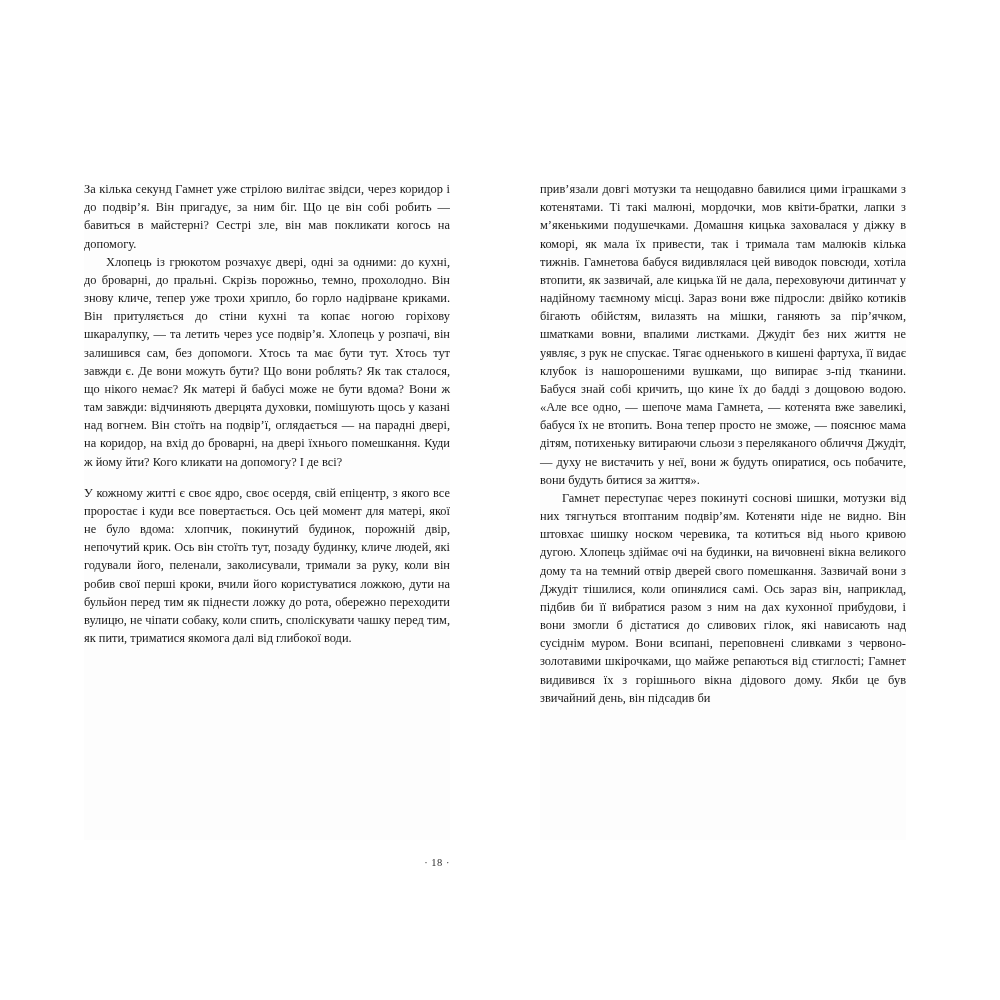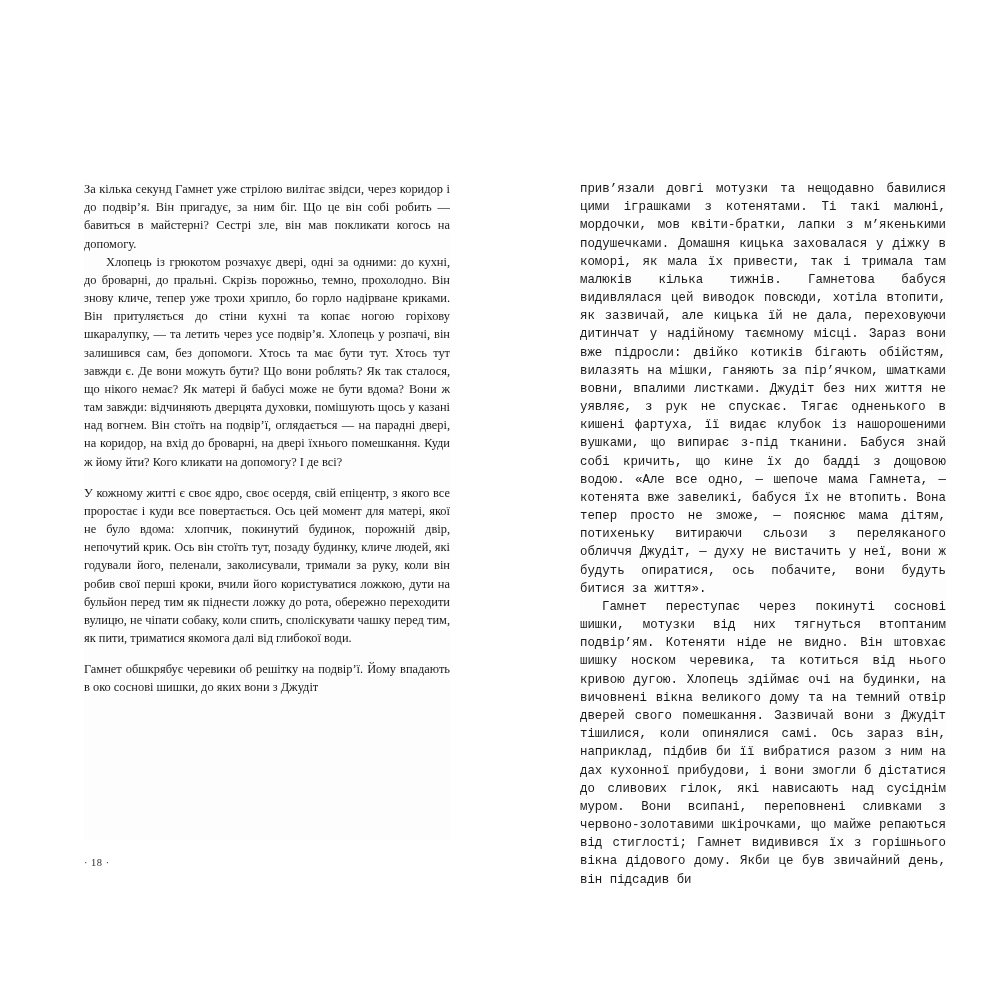--- a/index.html
+++ b/index.html
@@ -21,21 +21,21 @@
     background: #ffffff;
   }
   .page {
     position: absolute;
     top: 180px;
     width: 366px;
     height: 660px;
     background: #fdfdfd;
   }
   .page-left { left: 84px; }
-  .page-right { left: 580px; font-family: Liberation Mono, monospace; }
+  .page-right { left: 540px; }
   .col {
     font-size: 12.4px;
     line-height: 1.465;
     color: #181818;
     text-align: justify;
     -webkit-hyphens: auto;
     hyphens: auto;
   }
   .col p {
     margin: 0;
@@ -44,38 +44,37 @@
   .col p.noindent {
     text-indent: 0;
   }
   .col p.gap {
     margin-top: 13px;
   }
   .folio {
     position: absolute;
     bottom: -28px;
     width: 100%;
-    text-align: left;
+    text-align: right;
     font-size: 10.5px;
     color: #2a2a2a;
     letter-spacing: 0.5px;
   }
   .page-right .col p:first-child { text-indent: 0; }
 </style>
 </head>
 <body>
 
 <div class="book-spread">
 
   <div class="page page-left">
     <div class="col">
       <p class="noindent">За кілька секунд Гамнет уже стрілою вилітає звідси, через коридор і до подвір’я. Він пригадує, за ним біг. Що це він собі робить — бавиться в майстерні? Сестрі зле, він мав покликати когось на допомогу.</p>
       <p>Хлопець із грюкотом розчахує двері, одні за одними: до кухні, до броварні, до пральні. Скрізь порожньо, темно, прохолодно. Він знову кличе, тепер уже трохи хрипло, бо горло надірване криками. Він притуляється до стіни кухні та копає ногою горіхову шкаралупку, — та летить через усе подвір’я. Хлопець у розпачі, він залишився сам, без допомоги. Хтось та має бути тут. Хтось тут завжди є. Де вони можуть бути? Що вони роблять? Як так сталося, що нікого немає? Як матері й бабусі може не бути вдома? Вони ж там завжди: відчиняють дверцята духовки, помішують щось у казані над вогнем. Він стоїть на подвір’ї, оглядається — на парадні двері, на коридор, на вхід до броварні, на двері їхнього помешкання. Куди ж йому йти? Кого кликати на допомогу? І де всі?</p>
       <p class="noindent gap">У кожному житті є своє ядро, своє осердя, свій епіцентр, з якого все проростає і куди все повертається. Ось цей момент для матері, якої не було вдома: хлопчик, покинутий будинок, порожній двір, непочутий крик. Ось він стоїть тут, позаду будинку, кличе людей, які годували його, пеленали, заколисували, тримали за руку, коли він робив свої перші кроки, вчили його користуватися ложкою, дути на бульйон перед тим як піднести ложку до рота, обережно переходити вулицю, не чіпати собаку, коли спить, споліскувати чашку перед тим, як пити, триматися якомога далі від глибокої води.</p>
-      <p class="noindent gap">Гамнет обшкрябує черевики об решітку на подвір’ї. Йому впадають в око соснові шишки, до яких вони з Джудіт</p>
     </div>
     <div class="folio">· 18 ·</div>
   </div>
 
   <div class="page page-right">
     <div class="col">
       <p class="noindent">прив’язали довгі мотузки та нещодавно бавилися цими іграшками з котенятами. Ті такі малюні, мордочки, мов квіти-братки, лапки з м’якенькими подушечками. Домашня кицька заховалася у діжку в коморі, як мала їх привести, так і тримала там малюків кілька тижнів. Гамнетова бабуся видивлялася цей виводок повсюди, хотіла втопити, як зазвичай, але кицька їй не дала, переховуючи дитинчат у надійному таємному місці. Зараз вони вже підросли: двійко котиків бігають обійстям, вилазять на мішки, ганяють за пір’ячком, шматками вовни, впалими листками. Джудіт без них життя не уявляє, з рук не спускає. Тягає одненького в кишені фартуха, її видає клубок із нашорошеними вушками, що випирає з-під тканини. Бабуся знай собі кричить, що кине їх до бадді з дощовою водою. «Але все одно, — шепоче мама Гамнета, — котенята вже завеликі, бабуся їх не втопить. Вона тепер просто не зможе, — пояснює мама дітям, потихеньку витираючи сльози з переляканого обличчя Джудіт, — духу не вистачить у неї, вони ж будуть опиратися, ось побачите, вони будуть битися за життя».</p>
       <p>Гамнет переступає через покинуті соснові шишки, мотузки від них тягнуться втоптаним подвір’ям. Котеняти ніде не видно. Він штовхає шишку носком черевика, та котиться від нього кривою дугою. Хлопець здіймає очі на будинки, на вичовнені вікна великого дому та на темний отвір дверей свого помешкання. Зазвичай вони з Джудіт тішилися, коли опинялися самі. Ось зараз він, наприклад, підбив би її вибратися разом з ним на дах кухонної прибудови, і вони змогли б дістатися до сливових гілок, які нависають над сусіднім муром. Вони всипані, переповнені сливками з червоно-золотавими шкірочками, що майже репаються від стиглості; Гамнет видивився їх з горішнього вікна дідового дому. Якби це був звичайний день, він підсадив би</p>
     </div>
   </div>

